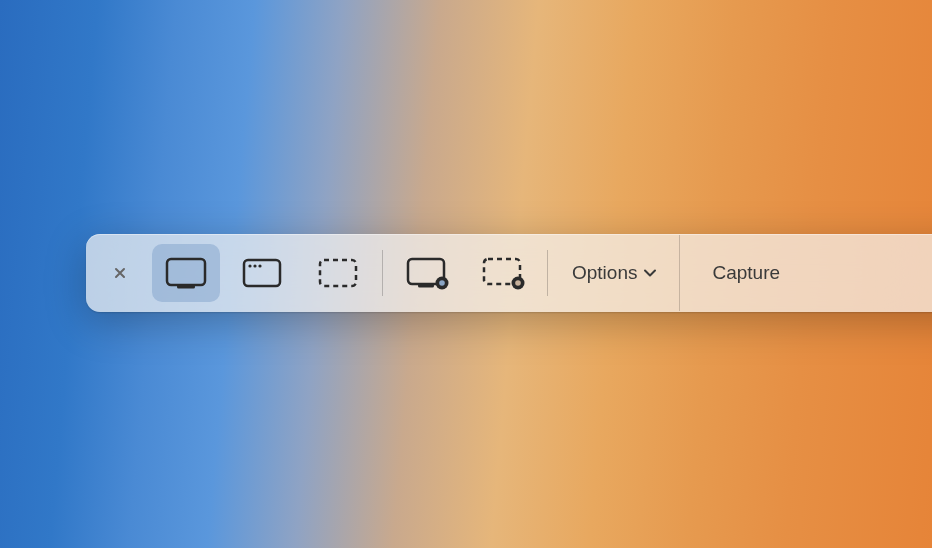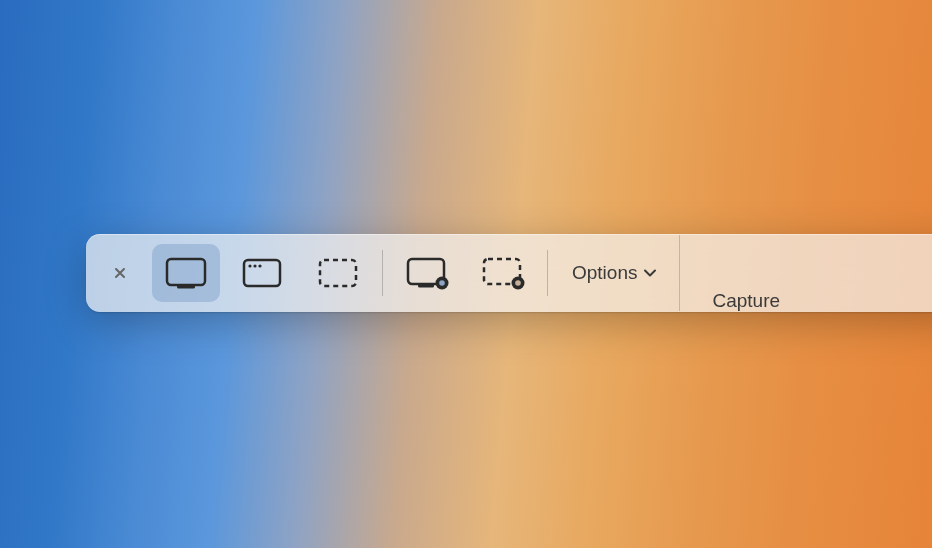--- a/index.html
+++ b/index.html
@@ -121,21 +121,21 @@
       width: 1px;
       height: 76px;
       background: rgba(0,0,0,0.18);
     }
     
     .capture-button {
       flex: 0 0 auto;
       height: 100%;
       padding: 0 32px;
       display: flex;
-      align-items: flex-end;
+      align-items: center;
       justify-content: center;
       font-size: 19px;
       color: #3a3a3a;
       font-weight: 400;
       cursor: pointer;
       border-top-right-radius: 14px;
       border-bottom-right-radius: 14px;
     }
   </style>
 </head>

